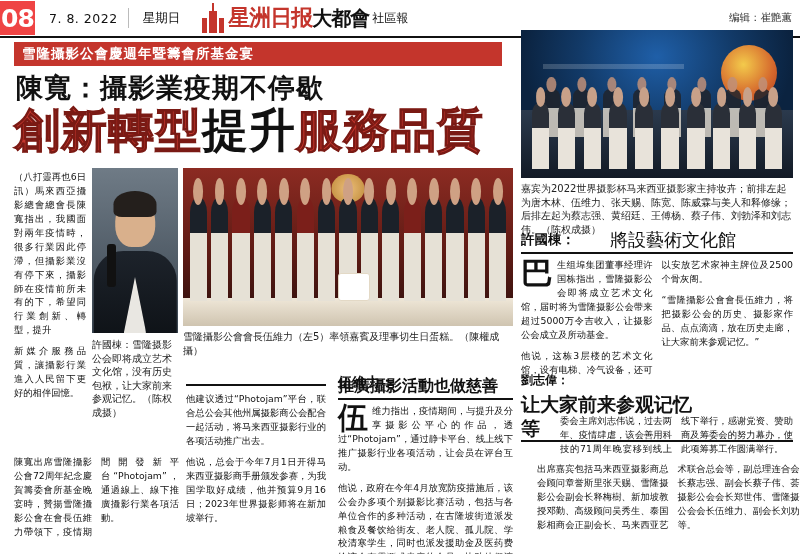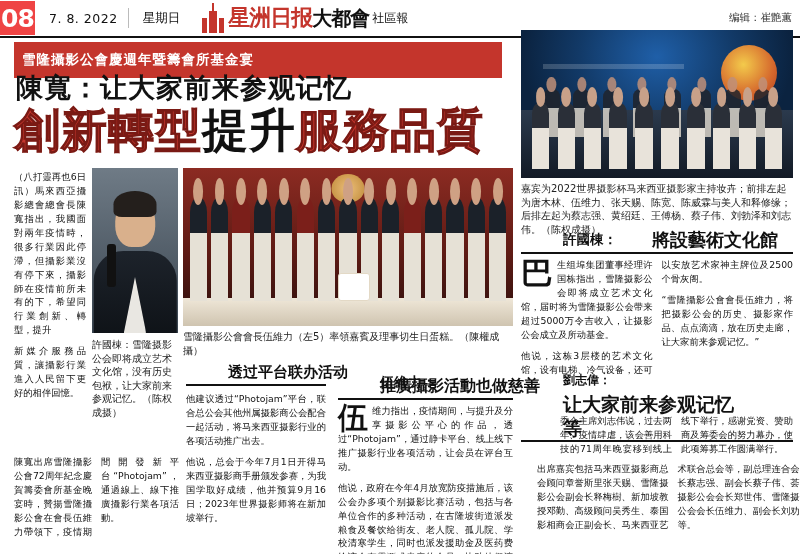--- a/index.html
+++ b/index.html
@@ -51,21 +51,21 @@
   .mh-brand2{
     font-size:20px;font-weight:bold;color:#111;letter-spacing:-1px;
   }
   .mh-brand3{font-size:12px;color:#111;margin-left:3px;align-self:center;}
   .mh-editor{
     margin-left:auto;margin-right:8px;font-size:10.5px;color:#333;
   }
 
   
   .kicker{
-    position:absolute;left:14px;top:42px;width:480px;height:36px;
+    position:absolute;left:14px;top:42px;width:480px;height:24px;
     background:#c4352c;color:#fff;font-size:13.5px;font-weight:bold;
     display:flex;align-items:center;padding-left:8px;letter-spacing:1px;
   }
   .subhead{
     position:absolute;left:16px;top:70px;font-size:27px;font-weight:bold;
     letter-spacing:1px;color:#111;
   }
   .bighead{
     position:absolute;left:14px;top:104px;width:500px;height:54px;
     display:flex;align-items:center;
@@ -195,37 +195,37 @@
 
   
   .col{
     position:absolute;font-size:9.3px;line-height:1.5;color:#111;text-align:justify;
   }
   .col p{margin:0 0 7px 0;}
   #col-1{left:14px;top:170px;width:72px;}
   #col-2{left:14px;top:455px;width:165px;}
 
   .secthead{
-    position:absolute;font-weight:bold;color:#111;margin-left:42px;
+    position:absolute;font-weight:bold;color:#111;
   }
   #sec-a-title{left:186px;top:363px;font-size:15px;}
   #sec-a-rule{position:absolute;left:186px;top:384px;width:140px;height:2px;background:#111;}
   #col-3{left:186px;top:392px;width:140px;}
 
   #sec-b-kicker{left:338px;top:374px;font-size:14px;font-weight:bold;}
   #sec-b-title{left:338px;top:376px;font-size:16px;font-weight:bold;}
   #sec-b-rule{position:absolute;left:338px;top:398px;width:175px;height:2px;background:#111;}
   .dropcap{
     float:left;font-size:30px;line-height:.88;font-weight:bold;margin:1px 4px 0 0;color:#111;
   }
   #col-4{left:338px;top:404px;width:175px;}
 
   
   #sec-c-kicker{left:521px;top:231px;font-size:13.5px;font-weight:bold;}
-  #sec-c-title{left:610px;top:228px;font-size:18px;font-weight:bold;}
+  #sec-c-title{left:610px;top:228px;font-size:18px;font-weight:normal;}
   #sec-c-rule{position:absolute;left:521px;top:252px;width:272px;height:2px;background:#111;}
   #col-5{left:521px;top:258px;width:272px;}
   #col-5 .dropcap{font-size:32px;}
 
   #sec-d-kicker{left:521px;top:372px;font-size:12px;font-weight:bold;}
   #sec-d-title{left:521px;top:392px;font-size:19px;font-weight:bold;}
   #sec-d-title2{left:521px;top:416px;font-size:19px;font-weight:bold;}
   #sec-d-rule{position:absolute;left:521px;top:440px;width:272px;height:2px;background:#111;}
   #col-6{left:521px;top:418px;width:272px;}
   #col-7{left:521px;top:462px;width:272px;margin-left:16px;}
@@ -245,21 +245,21 @@
     <div class="mh-logo">
         <div class="tower"></div>
       </div>
     <div class="mh-brand">星洲日报</div>
     <div class="mh-brand2">大都會</div>
     <div class="mh-brand3">社區報</div>
     <div class="mh-editor">编辑：崔艶蕙</div>
   </div>
 
   <div class="kicker">雪隆攝影公會慶週年暨籌會所基金宴</div>
-  <div class="subhead">陳寬：让大家前来参观记忆</div>
+  <div class="subhead">陳寬：攝影業疫期不停歇</div>
   <div class="bighead">
     <span class="bh-red">創新轉型</span>
     <span class="bh-black">提升</span>
     <span class="bh-red">服務品質</span>
   </div>
 
   <div class="photo" id="photo-top-right">
     <div class="ph-inner">
       <div class="backdrop-text"></div>
       <div class="backdrop-logo"></div>
@@ -329,21 +329,20 @@
 
   <div class="col" id="col-1">
     <p>（八打靈再也6日訊）馬來西亞攝影總會總會長陳寬指出，我國面對兩年疫情時，很多行業因此停滯，但攝影業沒有停下來，攝影師在疫情前所未有的下，希望同行業創新、轉型，提升</p>
     <p>新媒介服務品質，讓攝影行業進入人民留下更好的相伴回憶。</p>
   </div>
 
   <div class="col two-col" id="col-2">
     <p>陳寬出席雪隆攝影公會72周年紀念慶賀籌委會所基金晚宴時，贊揚雪隆攝影公會在會長伍維力帶領下，疫情期間開發新平台“Photojam”，通過線上、線下推廣攝影行業各項活動。</p>
   </div>
 
-  <div class="secthead" id="sec-a-title">透过平台联办活动</div>
   <div id="sec-a-rule"></div>
   <div class="col" id="col-3">
     <p>他建议透过“Photojam”平台，联合总公会其他州属摄影商公会配合一起活动，将马来西亚摄影行业的各项活动推广出去。</p>
     <p>他说，总会于今年7月1日开得马来西亚摄影商手册颁发参赛，为我国学取好成绩，他并预算9月16日；2023年世界摄影师将在新加坡举行。</p>
   </div>
 
   <div class="secthead" id="sec-b-kicker">伍維力：</div>
   <div class="secthead" id="sec-b-title">推廣攝影活動也做慈善</div>
   <div id="sec-b-rule"></div>
   <div class="col" id="col-4">

